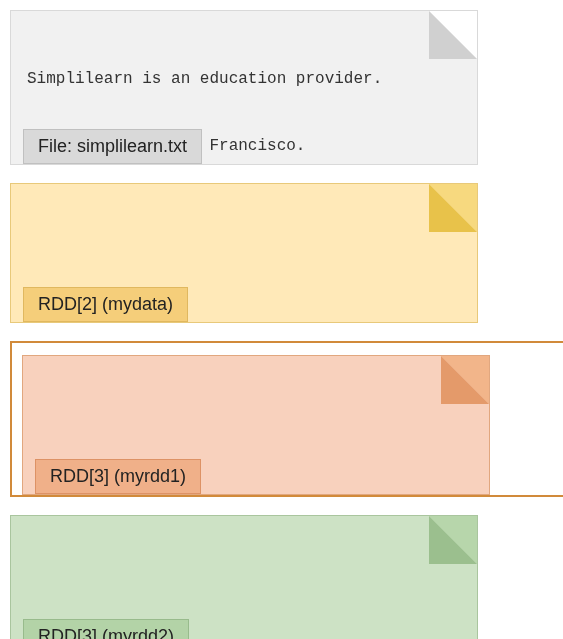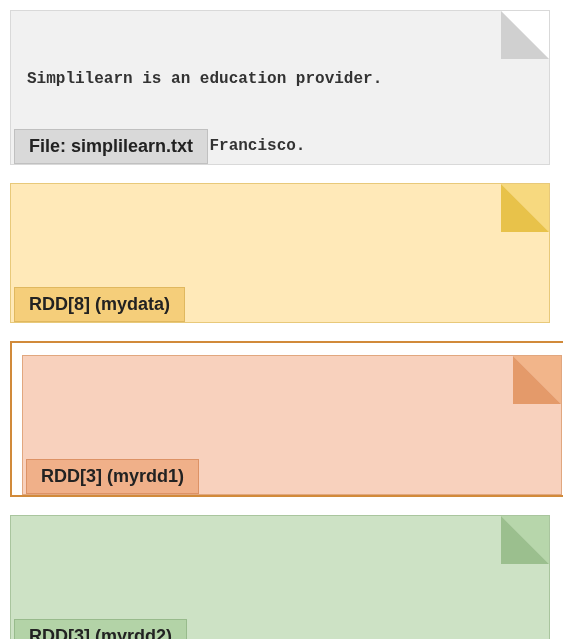--- a/index.html
+++ b/index.html
@@ -5,25 +5,24 @@
   * { box-sizing: border-box; }
   body {
     margin: 0;
     padding: 10px;
     background: #ffffff;
     font-family: Arial, sans-serif;
     width: 563px;
   }
   .block {
     position: relative;
-    width: 540px;
+    width: 468px;
     margin: 0 0 18px 0;
     border: 1px solid;
     padding: 12px 16px 40px 16px;
-    font-weight: bold;
   }
   .file-block {
     background: #f1f1f1;
     border-color: #d9d9d9;
     height: 155px;
   }
   .file-content {
     font-family: "Courier New", monospace;
     font-size: 16px;
     color: #333;
@@ -55,21 +54,21 @@
   .fold {
     position: absolute;
     top: 0;
     right: 0;
     width: 48px;
     height: 48px;
   }
   .fold svg { display: block; }
   .label {
     position: absolute;
-    left: 3px;
+    left: 12px;
     bottom: 0;
     padding: 6px 14px;
     font-size: 18px;
     color: #222;
     border: 1px solid;
   }
   .file-block .label { background: #d9d9d9; border-color: #c0c0c0; }
   .rdd1 .label { background: #f5ce7a; border-color: #e0b85f; }
   .rdd2 .label { background: #f0b089; border-color: #dd9265; }
   .rdd3 .label { background: #b3d3a7; border-color: #98bb8c; }
@@ -93,21 +92,21 @@
   <div class="label">File: simplilearn.txt</div>
 </div>
 
 <div class="block rdd-block rdd1">
   <div class="fold">
     <svg width="48" height="48">
       <polygon points="0,0 48,48 48,0" fill="#f7d97f"></polygon>
       <polygon points="0,0 48,48 0,48" fill="#e8c24a"></polygon>
     </svg>
   </div>
-  <div class="label">RDD[8] (mydata)</div>
+  <div class="label">RDD[2] (mydata)</div>
 </div>
 
 <div class="rdd2-wrap">
   <div class="block rdd-block rdd2">
     <div class="fold">
       <svg width="48" height="48">
         <polygon points="0,0 48,48 48,0" fill="#f2b58a"></polygon>
         <polygon points="0,0 48,48 0,48" fill="#e49a6a"></polygon>
       </svg>
     </div>

